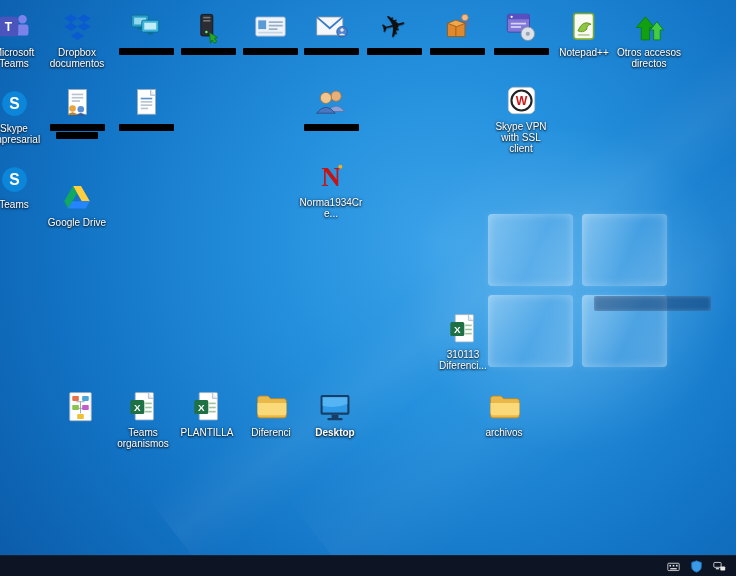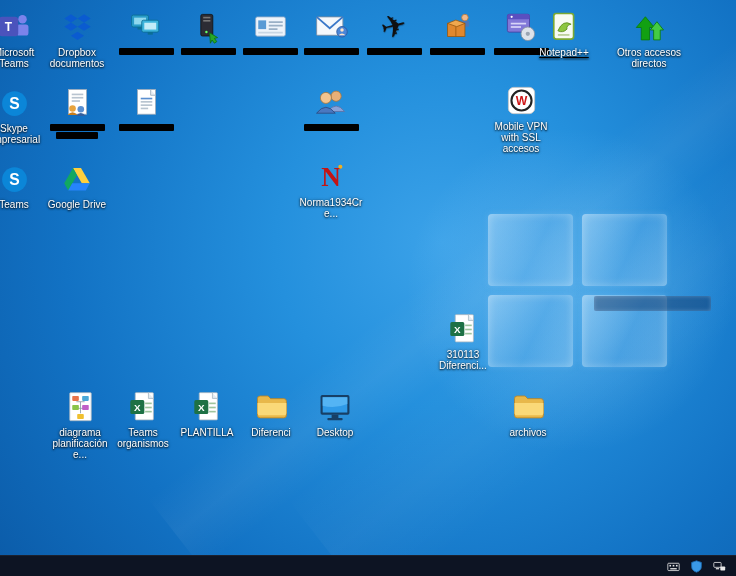--- a/index.html
+++ b/index.html
@@ -172,21 +172,21 @@
             <rect x="8" y="15" width="18" height="2" fill="#d8d4f8"></rect>
             <rect x="8" y="19" width="12" height="2" fill="#d8d4f8"></rect>
             <circle cx="28" cy="28" r="8" fill="#dde2ea" stroke="#8892a0"></circle>
             <circle cx="28" cy="28" r="2.5" fill="#9aa4b2"></circle>
           </svg>
         </div>
         <div class="icon-label">
           <div class="redact-bar" style="width: 55px;"></div>
         </div>
       </div>
-      <div class="desktop-icon" style="left: 532px; top: 6px; text-decoration: underline;">
+      <div class="desktop-icon" style="left: 552px; top: 6px;">
         <div class="icon-art">
           <svg viewBox="0 0 40 40" width="33" height="33">
             <rect x="7" y="3" width="24" height="31" rx="3" fill="#f8fbf2" stroke="#7aa832" stroke-width="2"></rect>
             <path d="M12 24q6-14 16-8-6 1-5 6-5 5-11 2z" fill="#8dc63f" stroke="#5a8a1a"></path>
             <rect x="12" y="28" width="14" height="2" fill="#b8cc94"></rect>
           </svg>
         </div>
         <div class="icon-label">Notepad++</div>
       </div>
       <div class="desktop-icon" style="left: 617px; top: 6px;">
@@ -254,32 +254,32 @@
         </div>
       </div>
       <div class="desktop-icon" style="left: 489px; top: 80px;">
         <div class="icon-art">
           <svg viewBox="0 0 40 40" width="35" height="35">
             <rect x="5" y="5" width="30" height="30" rx="6" fill="#fff" stroke="#c8c8c8"></rect>
             <circle cx="20" cy="20" r="11.5" fill="none" stroke="#222" stroke-width="2.4"></circle>
             <text x="20" y="25.5" font-size="14" font-weight="bold" fill="#d01818" text-anchor="middle" font-family="sans-serif">W</text>
           </svg>
         </div>
-        <div class="icon-label">Mobile VPN with SSL accesos</div>
+        <div class="icon-label">Skype VPN with SSL client</div>
       </div>
       <div class="desktop-icon" style="left: -18px; top: 158px;">
         <div class="icon-art">
           <svg viewBox="0 0 40 40" width="33" height="33">
             <circle cx="20" cy="20" r="15" fill="#0b86d8"></circle>
             <text x="20" y="27" font-size="19" font-weight="bold" fill="#fff" text-anchor="middle" font-family="sans-serif">S</text>
           </svg>
         </div>
         <div class="icon-label">Teams</div>
       </div>
-      <div class="desktop-icon" style="left: 45px; top: 158px;">
+      <div class="desktop-icon" style="left: 45px; top: 176px;">
         <div class="icon-art">
           <svg viewBox="0 0 40 40" width="32" height="32">
             <path d="M15 5h10l11 19H26z" fill="#ffcf3e"></path>
             <path d="M15 5L4 24l5 9 11-19z" fill="#11a861"></path>
             <path d="M9 33h22l5-9H14z" fill="#2684fc"></path>
           </svg>
         </div>
         <div class="icon-label">Google Drive</div>
       </div>
       <div class="desktop-icon" style="left: 299px; top: 156px;">
@@ -310,21 +310,20 @@
           <svg viewBox="0 0 40 40" width="33" height="33">
             <rect x="7" y="2" width="26" height="34" rx="1" fill="#fff" stroke="#aab8c4"></rect>
             <path d="M15 13h10M14 21h12M20 13v14" stroke="#8a9aa8" stroke-width="1"></path>
             <rect x="10" y="6" width="8" height="6" rx="1" fill="#e8734a"></rect>
             <rect x="22" y="6" width="8" height="6" rx="1" fill="#4aa8d8"></rect>
             <rect x="10" y="17" width="8" height="6" rx="1" fill="#8ac44a"></rect>
             <rect x="22" y="17" width="8" height="6" rx="1" fill="#c060c8"></rect>
             <rect x="16" y="28" width="8" height="6" rx="1" fill="#f0c030"></rect>
           </svg>
         </div>
-        <div class="icon-label">diagrama planificación e...</div>
       </div>
       <div class="desktop-icon" style="left: 111px; top: 386px;">
         <div class="icon-art">
           <svg viewBox="0 0 40 40" width="33" height="33">
             <rect x="10" y="2" width="22" height="33" rx="1" fill="#fff" stroke="#aab8c4"></rect>
             <path d="M26 2v7h6" fill="#e4ecf2" stroke="#aab8c4"></path>
             <rect x="22" y="14" width="8" height="2" fill="#9ec49e"></rect>
             <rect x="22" y="19" width="8" height="2" fill="#9ec49e"></rect>
             <rect x="22" y="24" width="8" height="2" fill="#9ec49e"></rect>
             <rect x="4" y="11" width="17" height="17" rx="2" fill="#1e7145"></rect>
@@ -349,33 +348,33 @@
       </div>
       <div class="desktop-icon" style="left: 239px; top: 386px;">
         <div class="icon-art">
           <svg viewBox="0 0 40 40" width="35" height="35">
             <path d="M4 11q0-3 3-3h9l3 3h15q3 0 3 3v16q0 3-3 3H7q-3 0-3-3z" fill="#e8b84a" stroke="#b8862a"></path>
             <path d="M4 16h33v11q0 3-3 3H7q-3 0-3-3z" fill="#fad978"></path>
           </svg>
         </div>
         <div class="icon-label">Diferenci</div>
       </div>
-      <div class="desktop-icon" style="left: 303px; top: 386px;">
+      <div class="desktop-icon" style="left: 303px; top: 386px; font-weight: bold;">
         <div class="icon-art">
           <svg viewBox="0 0 40 40" width="34" height="34">
             <rect x="3" y="6" width="34" height="23" rx="2" fill="#173f66"></rect>
             <rect x="5.5" y="8.5" width="29" height="18" fill="#2f9ae8"></rect>
             <path d="M5.5 8.5h29v8q-15 6-29 2z" fill="#54b4f4"></path>
             <rect x="16" y="29" width="8" height="4" fill="#173f66"></rect>
             <rect x="11" y="33" width="18" height="2.5" rx="1" fill="#173f66"></rect>
           </svg>
         </div>
         <div class="icon-label">Desktop</div>
       </div>
-      <div class="desktop-icon" style="left: 496px; top: 386px;">
+      <div class="desktop-icon" style="left: 472px; top: 386px;">
         <div class="icon-art">
           <svg viewBox="0 0 40 40" width="35" height="35">
             <path d="M4 11q0-3 3-3h9l3 3h15q3 0 3 3v16q0 3-3 3H7q-3 0-3-3z" fill="#e8b84a" stroke="#b8862a"></path>
             <path d="M4 16h33v11q0 3-3 3H7q-3 0-3-3z" fill="#fad978"></path>
           </svg>
         </div>
         <div class="icon-label">archivos</div>
       </div>
     </div>
   <div id="taskbar">

